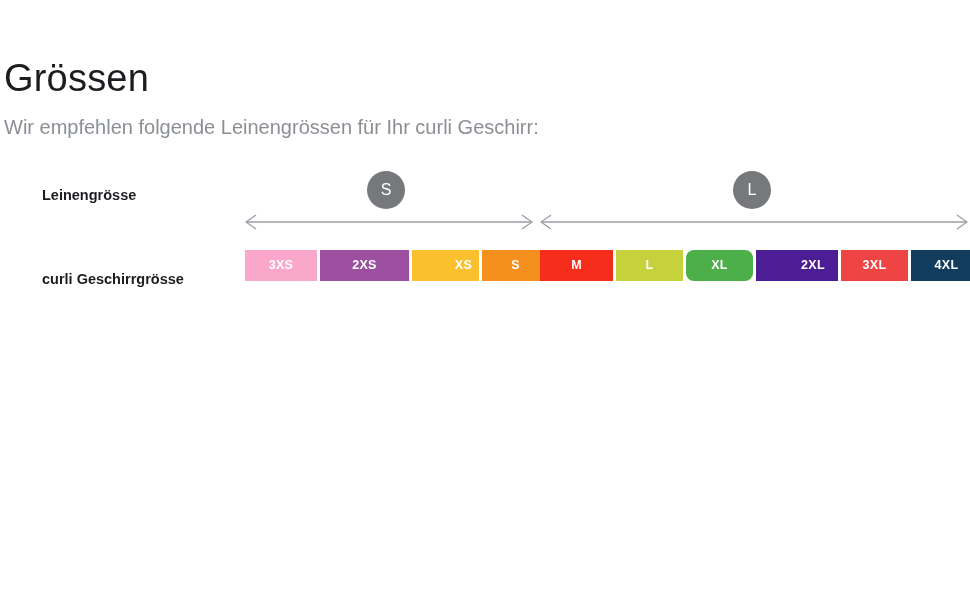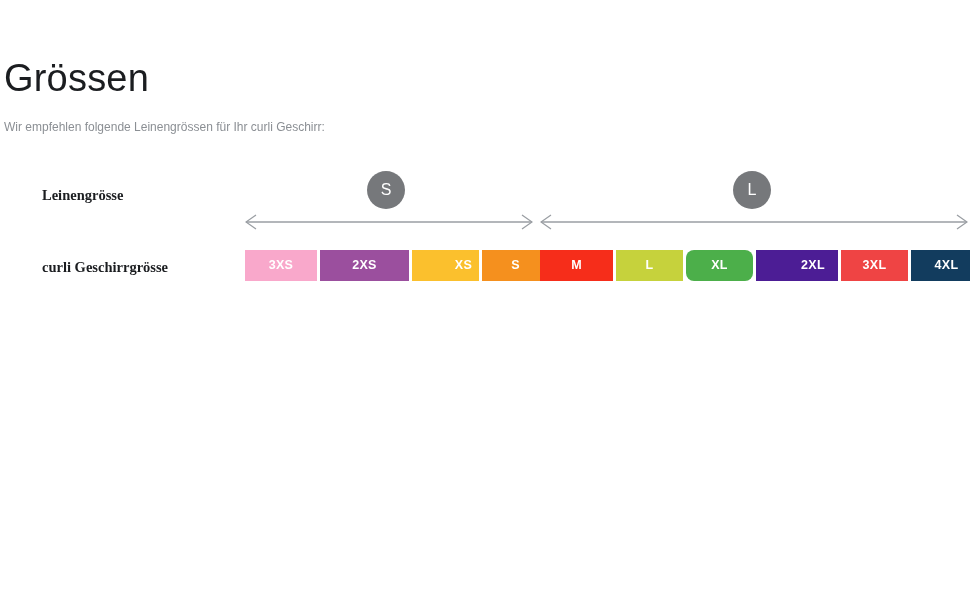--- a/index.html
+++ b/index.html
@@ -32,44 +32,43 @@
     color: #1b1d20;
     letter-spacing: 0.2px;
     line-height: 46px;
     white-space: nowrap;
   }
 
   .page-subtitle {
     position: absolute;
     left: 4px;
     top: 116px;
-    font-size: 12px;
+    font-size: 20px;
     font-weight: 400;
     color: #8b8f94;
     line-height: 22px;
     white-space: nowrap;
   }
 
   
   .row-label {
     position: absolute;
     font-size: 14.5px;
     font-weight: 700;
     color: #1b1d20;
     white-space: nowrap;
     line-height: 18px;
-    font-family: Liberation Serif, serif;
   }
   .row-label.leine {
     left: 42px;
     top: 186px;
   }
   .row-label.harness {
     left: 42px;
-    top: 258px;
+    top: 270px;
   }
 
   
   .badge {
     position: absolute;
     width: 38px;
     height: 38px;
     border-radius: 50%;
     background: #76787b;
     color: #ffffff;

